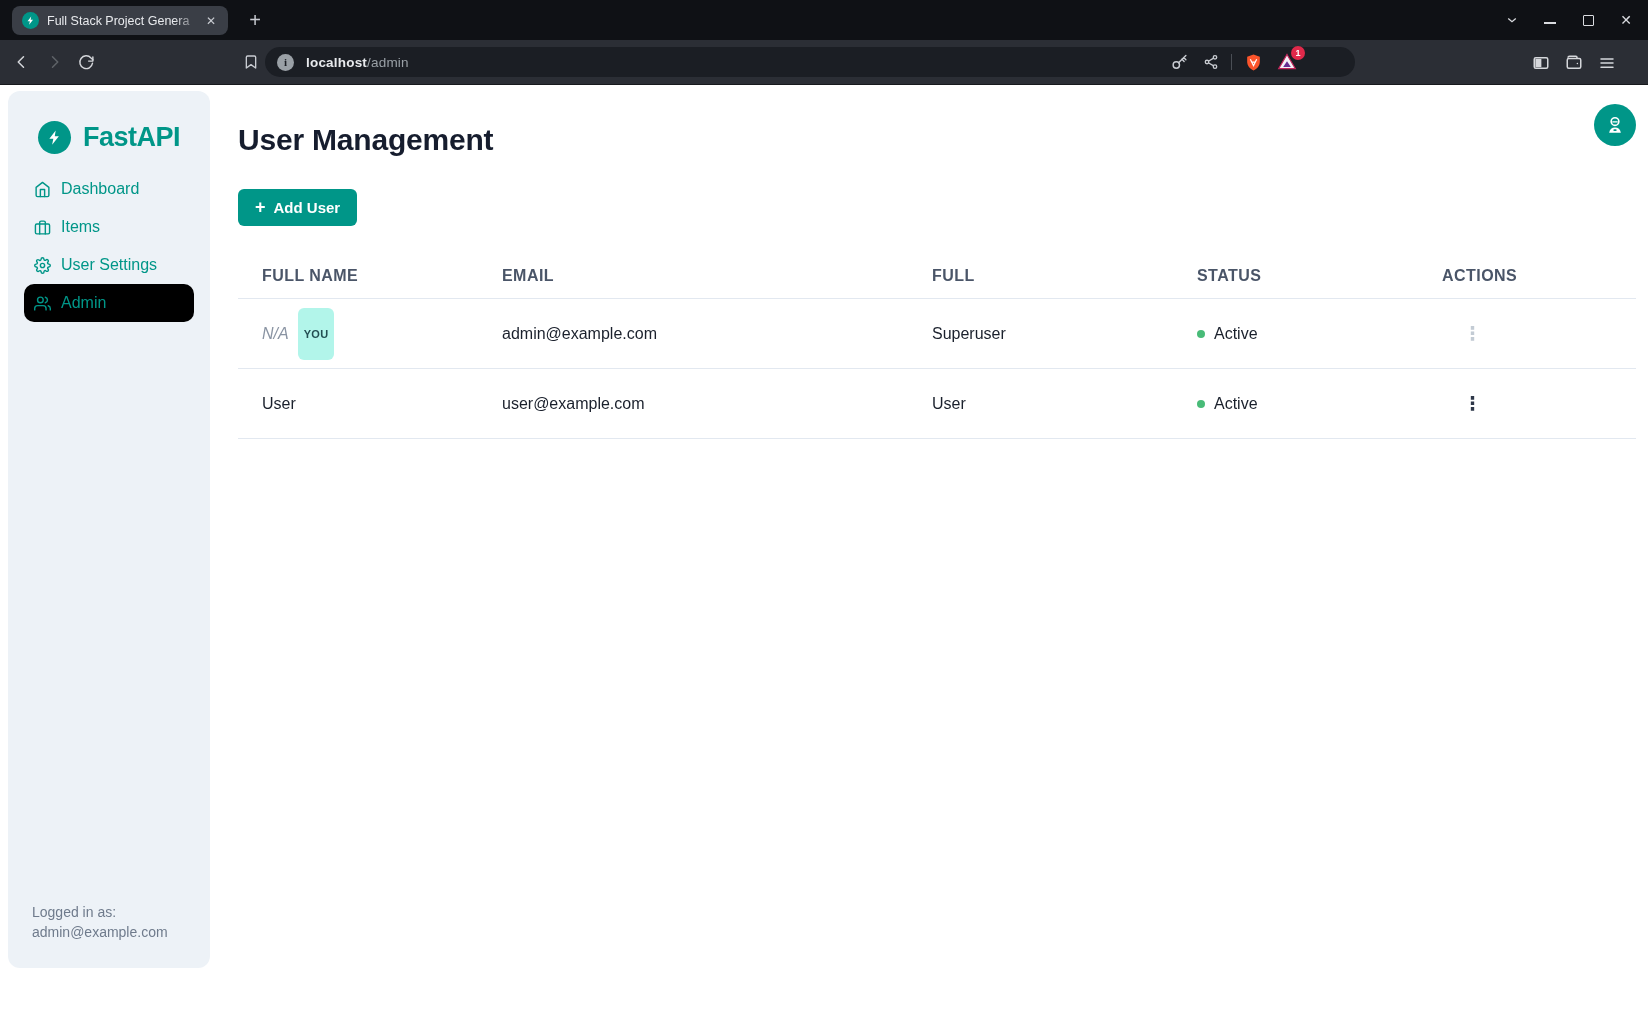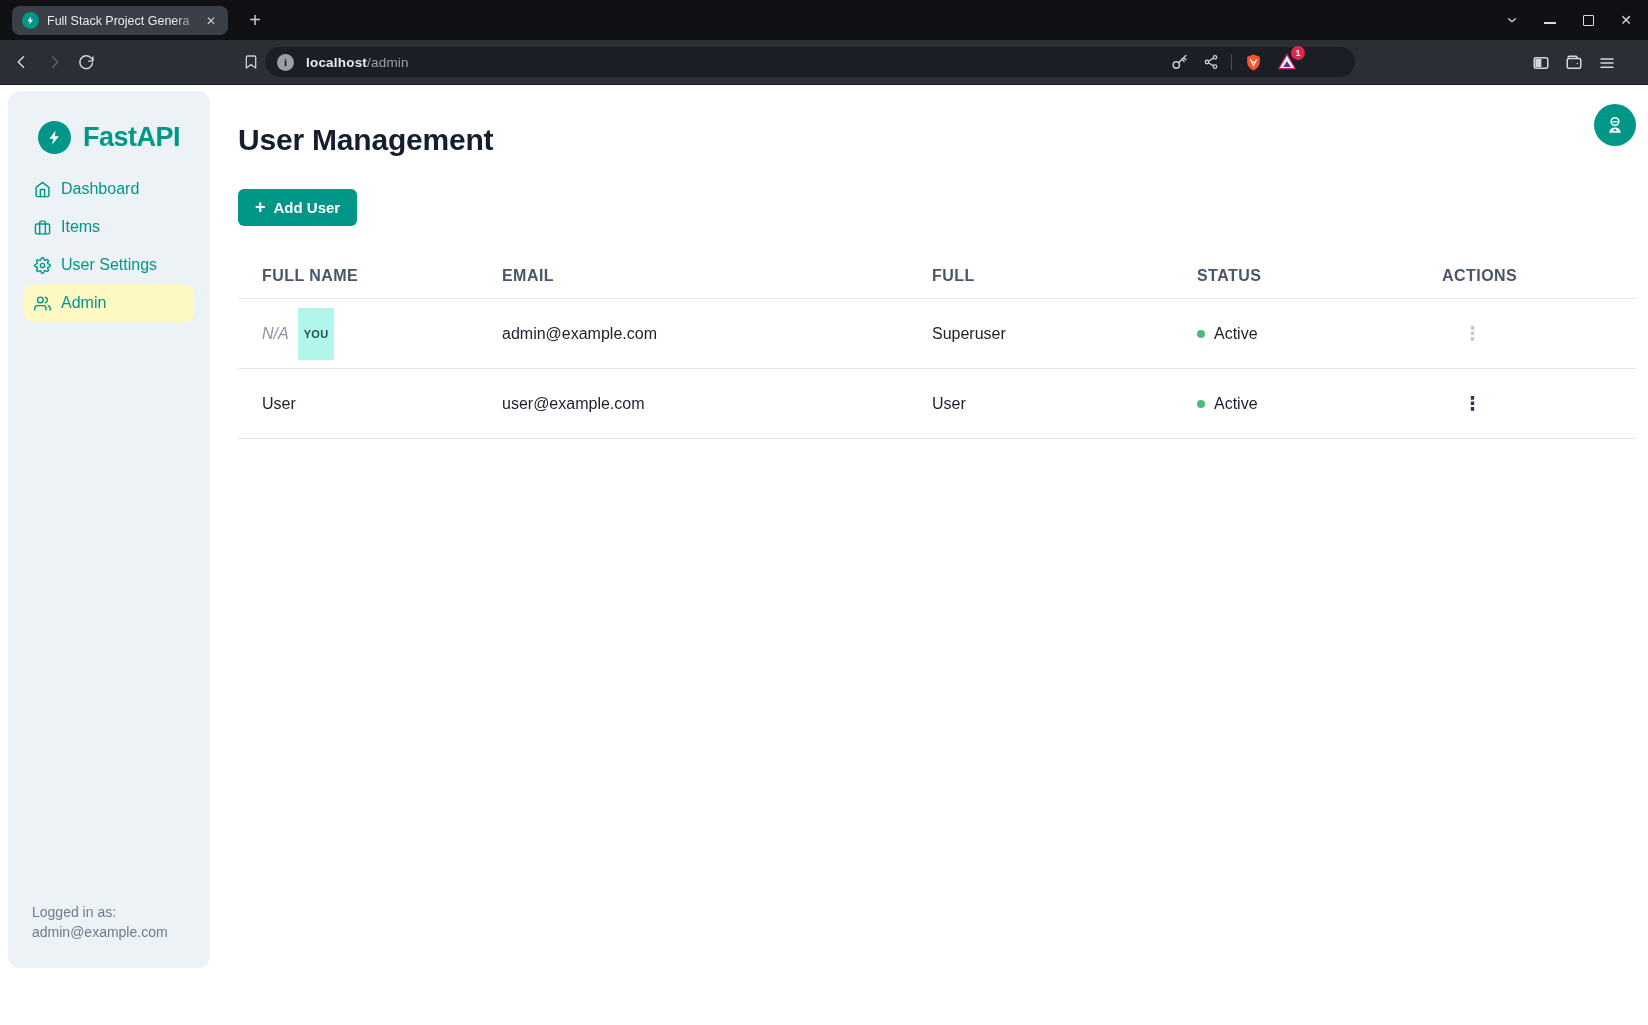--- a/index.html
+++ b/index.html
@@ -36,39 +36,39 @@
 
   
   .app { position:absolute; left:0; top:85px; width:1648px; height:940px; background:#ffffff; }
 
   .sidebar { position:absolute; left:8px; top:6px; width:202px; height:877px; background:#EDF2F7; border-radius:12px; display:flex; flex-direction:column; }
   .logo-row { margin-top:30px; display:flex; align-items:center; justify-content:center; gap:12px; }
   .logo-badge { width:33px; height:33px; }
   .logo-text { color:#009688; font-size:27px; font-weight:600; letter-spacing:-0.5px; }
   .nav { margin-top:16px; padding:0 16px; display:flex; flex-direction:column; }
   .nav-item { height:38px; display:flex; align-items:center; gap:10px; padding:0 10px; color:#009688; font-size:16px; font-weight:500; border-radius:10px; cursor:pointer; }
-  .nav-item.active { background:#fef9c3;text-align:center; }
+  .nav-item.active { background:#000000;text-align:center; }
   .nav-item svg { flex:0 0 17px; }
   .sidebar-spacer { flex:1; }
   .sidebar-footer { padding:0 24px 26px 24px; color:#6F7B8C; font-size:14px; line-height:20px; }
 
   .avatar-btn { position:absolute; left:1594px; top:19px; width:42px; height:42px; border-radius:50%; background:#009688; display:flex; align-items:center; justify-content:center; cursor:pointer; border:none; }
 
   .page-title { position:absolute; left:238px; top:38px; font-size:30px; font-weight:bold; color:#161D2E; letter-spacing:-0.2px; }
   .add-user-btn { position:absolute; left:238px; top:104px; height:37px; background:#009688; color:#fff; border:none; border-radius:6px; font-family:"Liberation Sans", sans-serif; font-size:15px; font-weight:bold; display:flex; align-items:center; gap:8px; padding:0 17px; cursor:pointer; }
   .add-user-btn .plus { font-size:18px; font-weight:bold; margin-top:-1px; }
 
   .users-table { position:absolute; left:238px; top:176px; width:1398px; border-collapse:collapse; table-layout:fixed; }
   .users-table col:nth-child(1){ width:240px; } .users-table col:nth-child(2){ width:430px; }
   .users-table col:nth-child(3){ width:265px; } .users-table col:nth-child(4){ width:245px; }
   .users-table col:nth-child(5){ width:218px; }
   .users-table th { text-align:left; font-size:16px; font-weight:bold; color:#4A5568; letter-spacing:.45px; padding:6px 24px 13px 24px; border-bottom:1px solid #E2E8F0; }
   .users-table td { height:70px; padding:0 24px; font-size:16px; color:#1A202C; border-bottom:1px solid #E2E8F0; vertical-align:middle; }
   .name-muted { color:#8A94A3;font-style:italic; }
-  .you-badge { display:inline-block; margin-left:9px; background:#B2F5EA; color:#234E52; font-size:11px; font-weight:bold; letter-spacing:.3px; padding:20px 6px; border-radius:1px; vertical-align:1px; }
+  .you-badge { display:inline-block; margin-left:9px; background:#B2F5EA; color:#234E52; font-size:11px; font-weight:bold; letter-spacing:.3px; padding:20px 6px; border-radius:6px; vertical-align:1px; }
   .status-cell { display:flex; align-items:center; gap:9px; }
   .dot { width:8px; height:8px; border-radius:50%; flex:0 0 8px; }
   .dot-active { background:#48BB78; } .dot-inactive { background:#E53E3E; }
   .kebab-btn { background:none; border:none; margin-left:21px; font-size:19px; font-weight:bold; line-height:1; color:#2D3748; cursor:pointer; font-family:"DejaVu Sans", sans-serif; }
   .kebab-btn.muted { color:#C3CBD4; }
 </style>
 </head>
 <body>
 
 <div class="screen">

